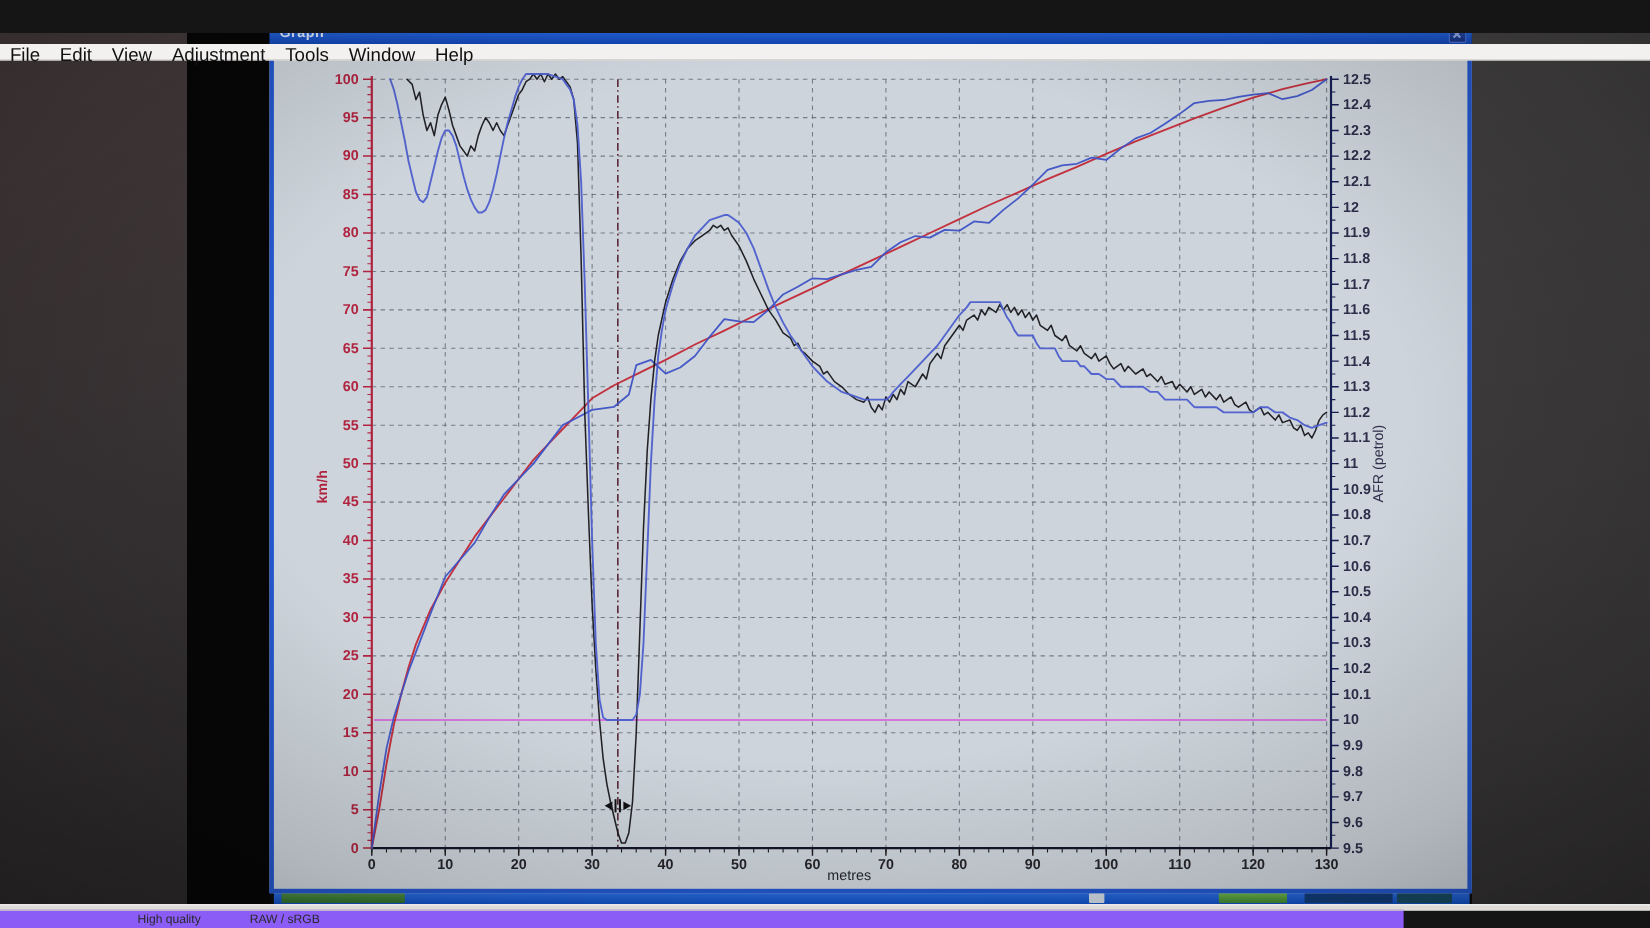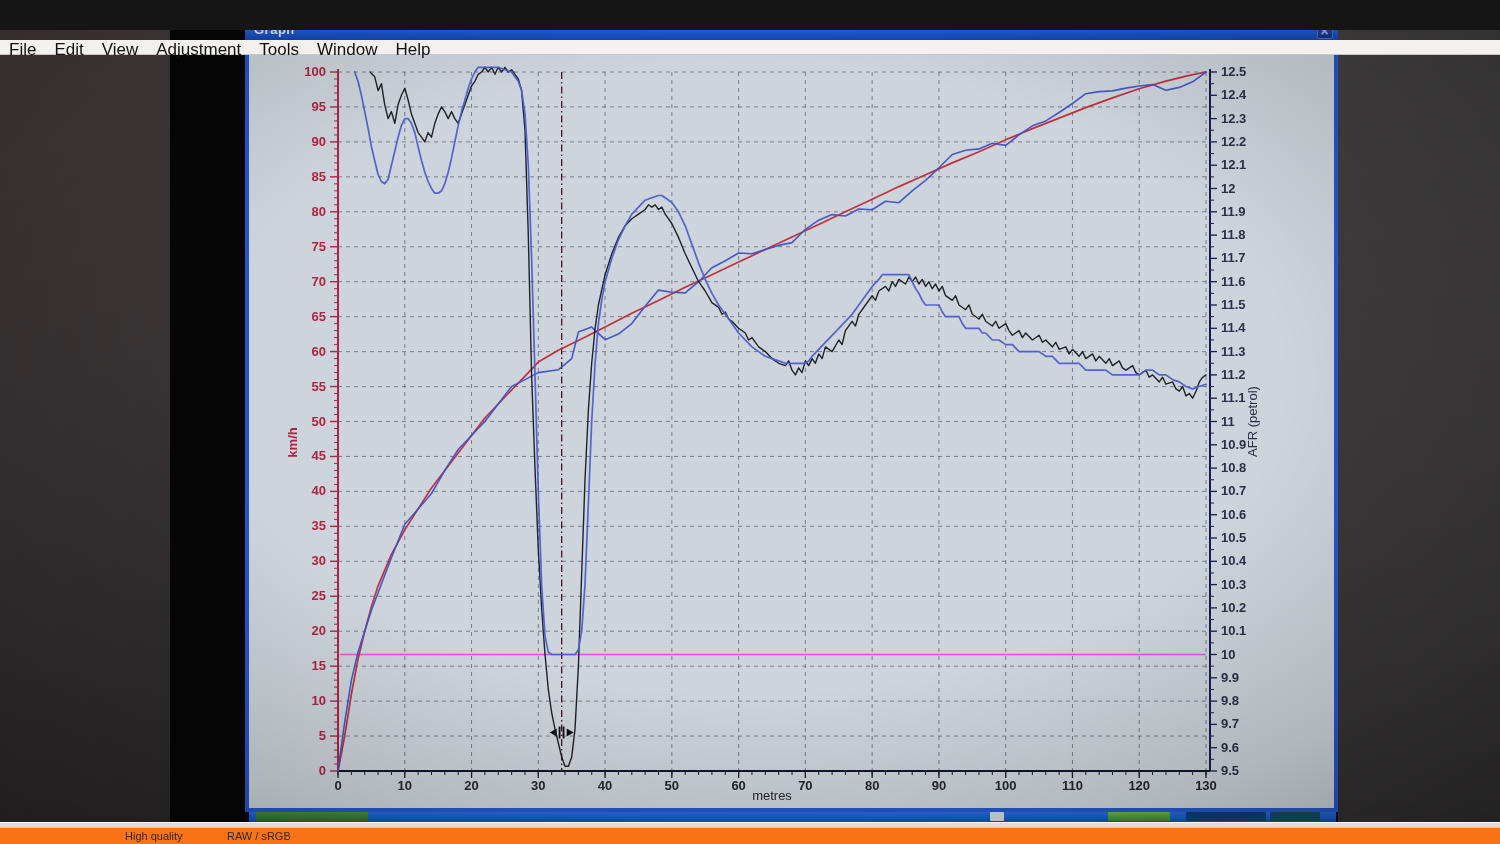--- a/index.html
+++ b/index.html
@@ -55,21 +55,21 @@
   .gx1{transform:rotate(45deg);} .gx2{transform:rotate(-45deg);}
 
   #chart-svg{position:absolute;left:0;top:0;z-index:5;pointer-events:none;}
 
   #vignette{position:absolute;left:0;top:0;width:1500px;height:792px;z-index:8;pointer-events:none;
     background:radial-gradient(ellipse at 50% 44%, rgba(0,0,0,0) 50%, rgba(0,0,0,0.14) 78%, rgba(0,0,0,0.30) 100%);}
 
   
   #status-strip{position:absolute;left:0;top:822px;width:1500px;height:5px;background:#dedbd8;
     border-top:1px solid #f8f8f8;z-index:20;}
-  #statusbar{position:absolute;left:0;top:827px;width:1500px;height:17px;background:#f97316;
+  #statusbar{position:absolute;left:0;top:827px;width:1276px;height:17px;background:#8b5cf6;
     border-top:1px solid #cfccc9;z-index:20;font-size:11px;color:#2a2a2a;}
   #status-quality{position:absolute;left:125px;top:2px;}
   #status-colorspace{position:absolute;left:197px;top:2px;padding-left:30px;}
 </style>
 </head>
 <body>
 
 <div id="stage">
 
 

